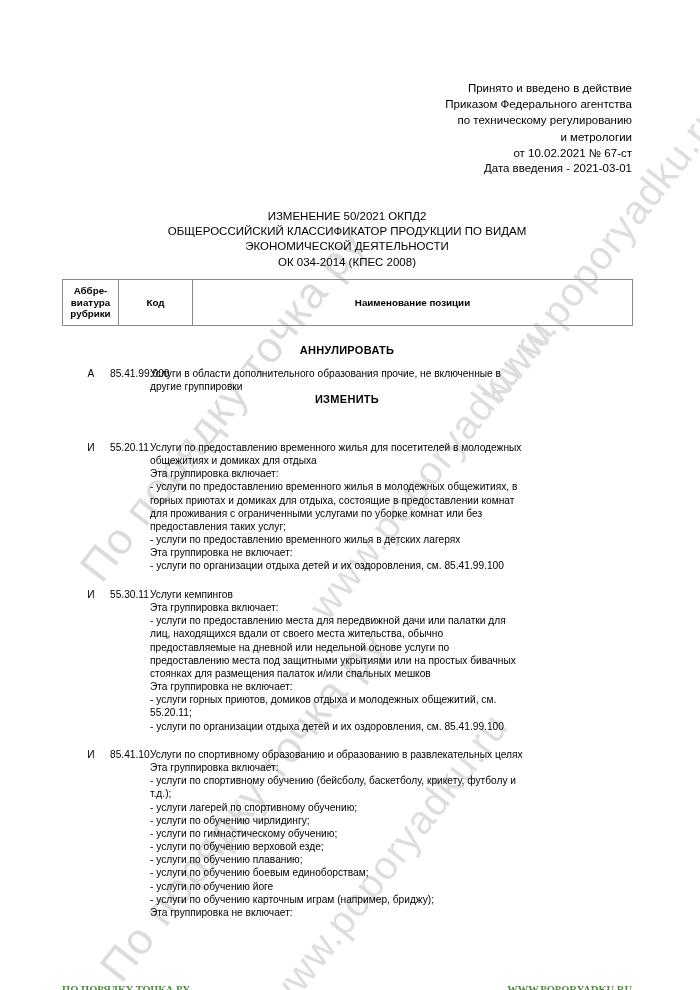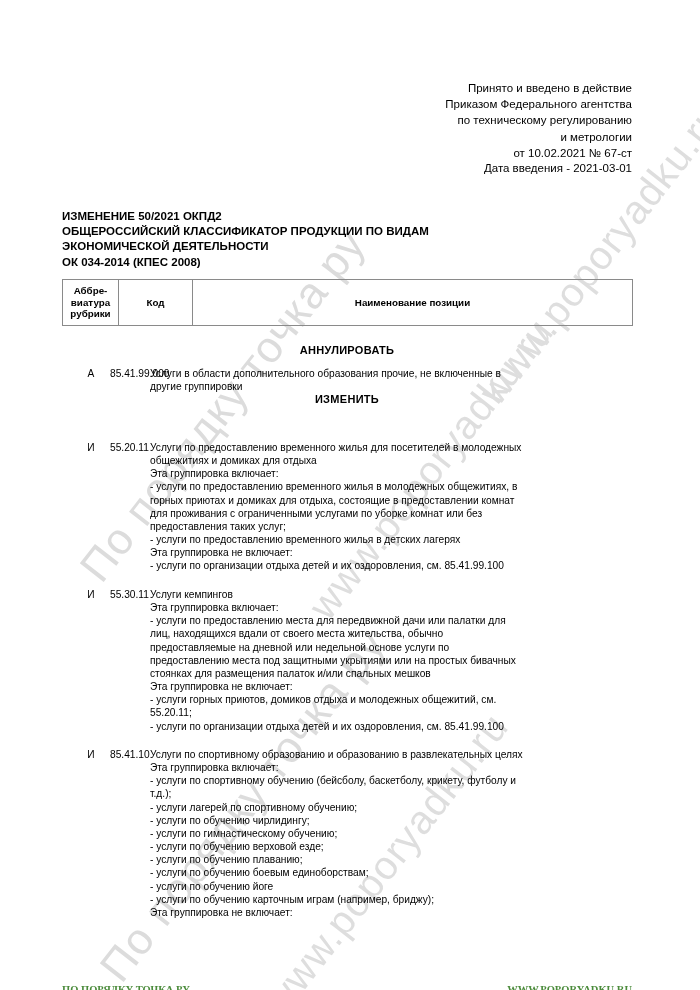--- a/index.html
+++ b/index.html
@@ -79,23 +79,23 @@
     font-size: 11.5px;
     line-height: 16px;
   }
 
   
   .title-block {
     position: absolute;
     left: 0;
     top: 209px;
     width: 570px;
-    text-align: left;
+    text-align: center;
     font-size: 11.5px;
-    font-weight: bold;
+    font-weight: normal;
     line-height: 15.2px;
   }
   .title-block .tline { display: block; }
 
   
   .tbl {
     position: absolute;
     left: 0;
     top: 279px;
     width: 570px;

